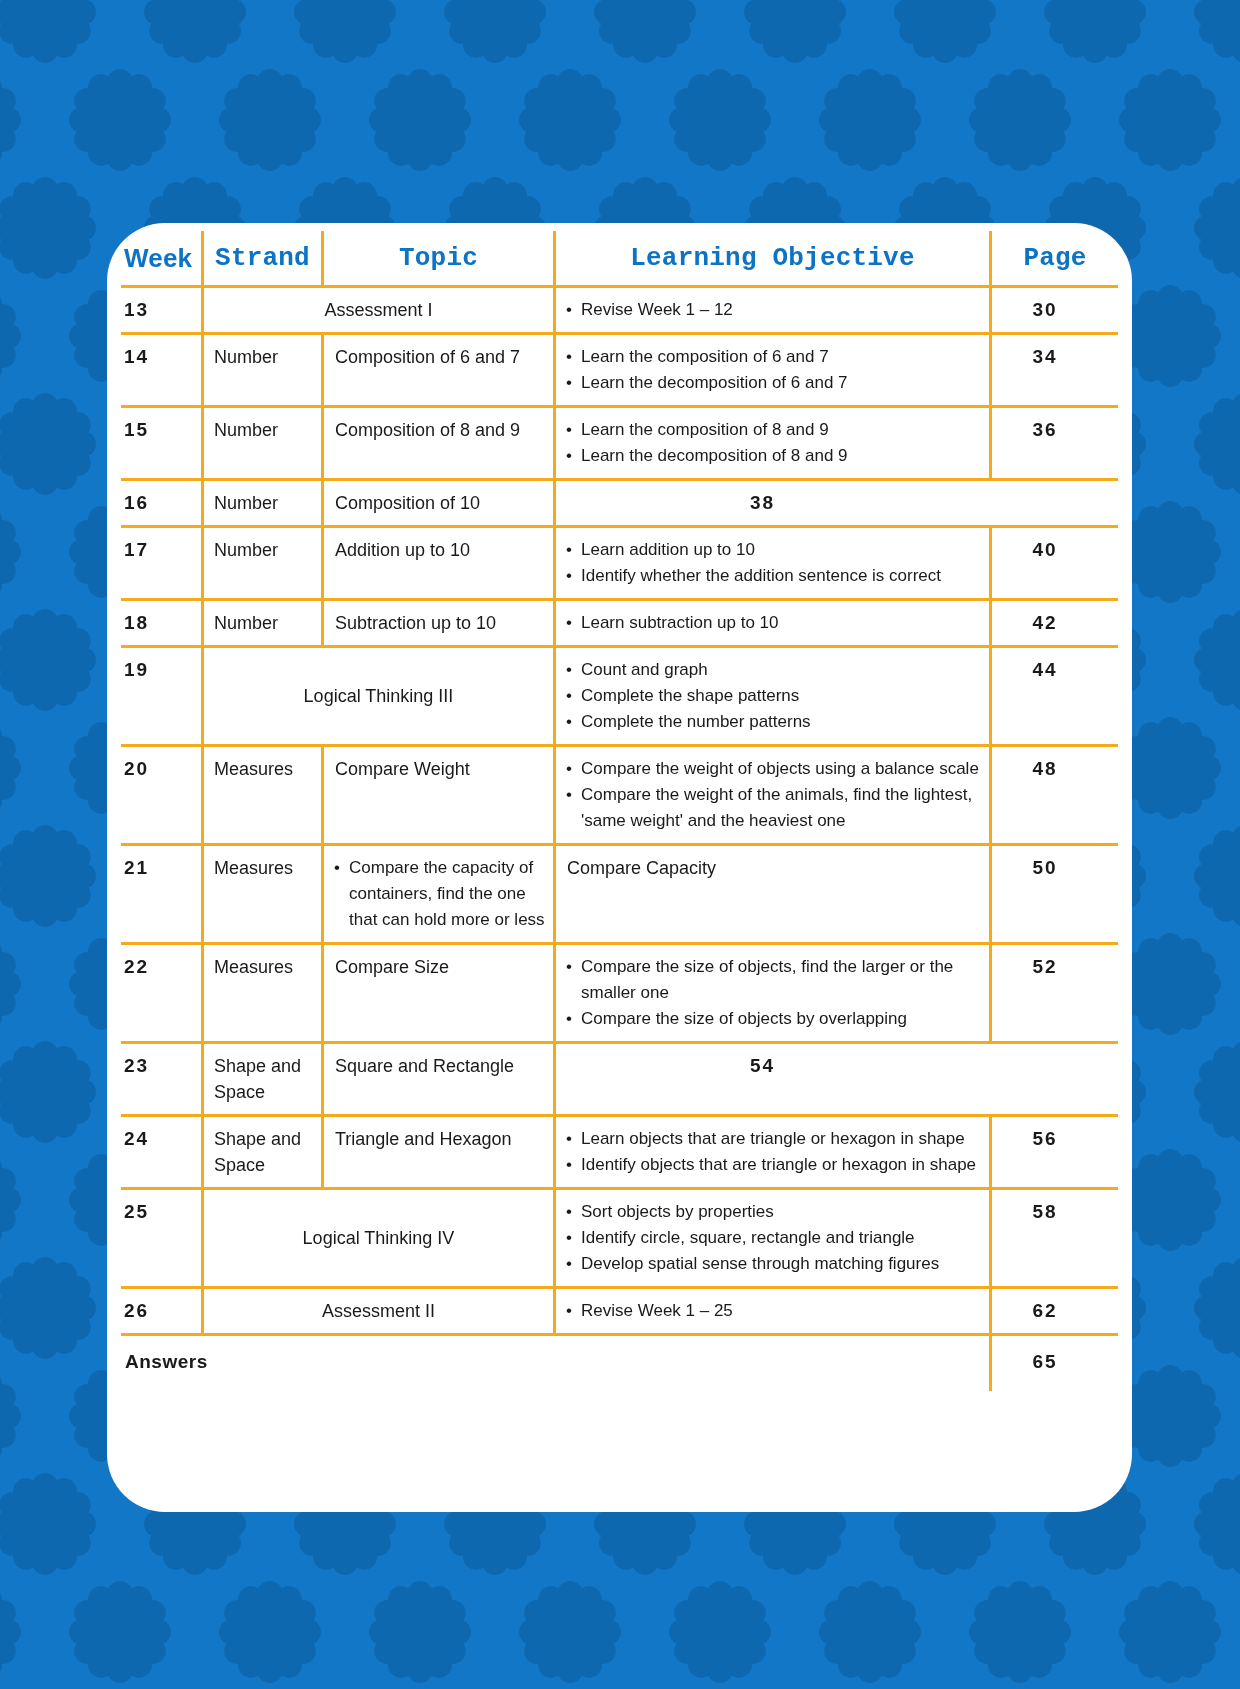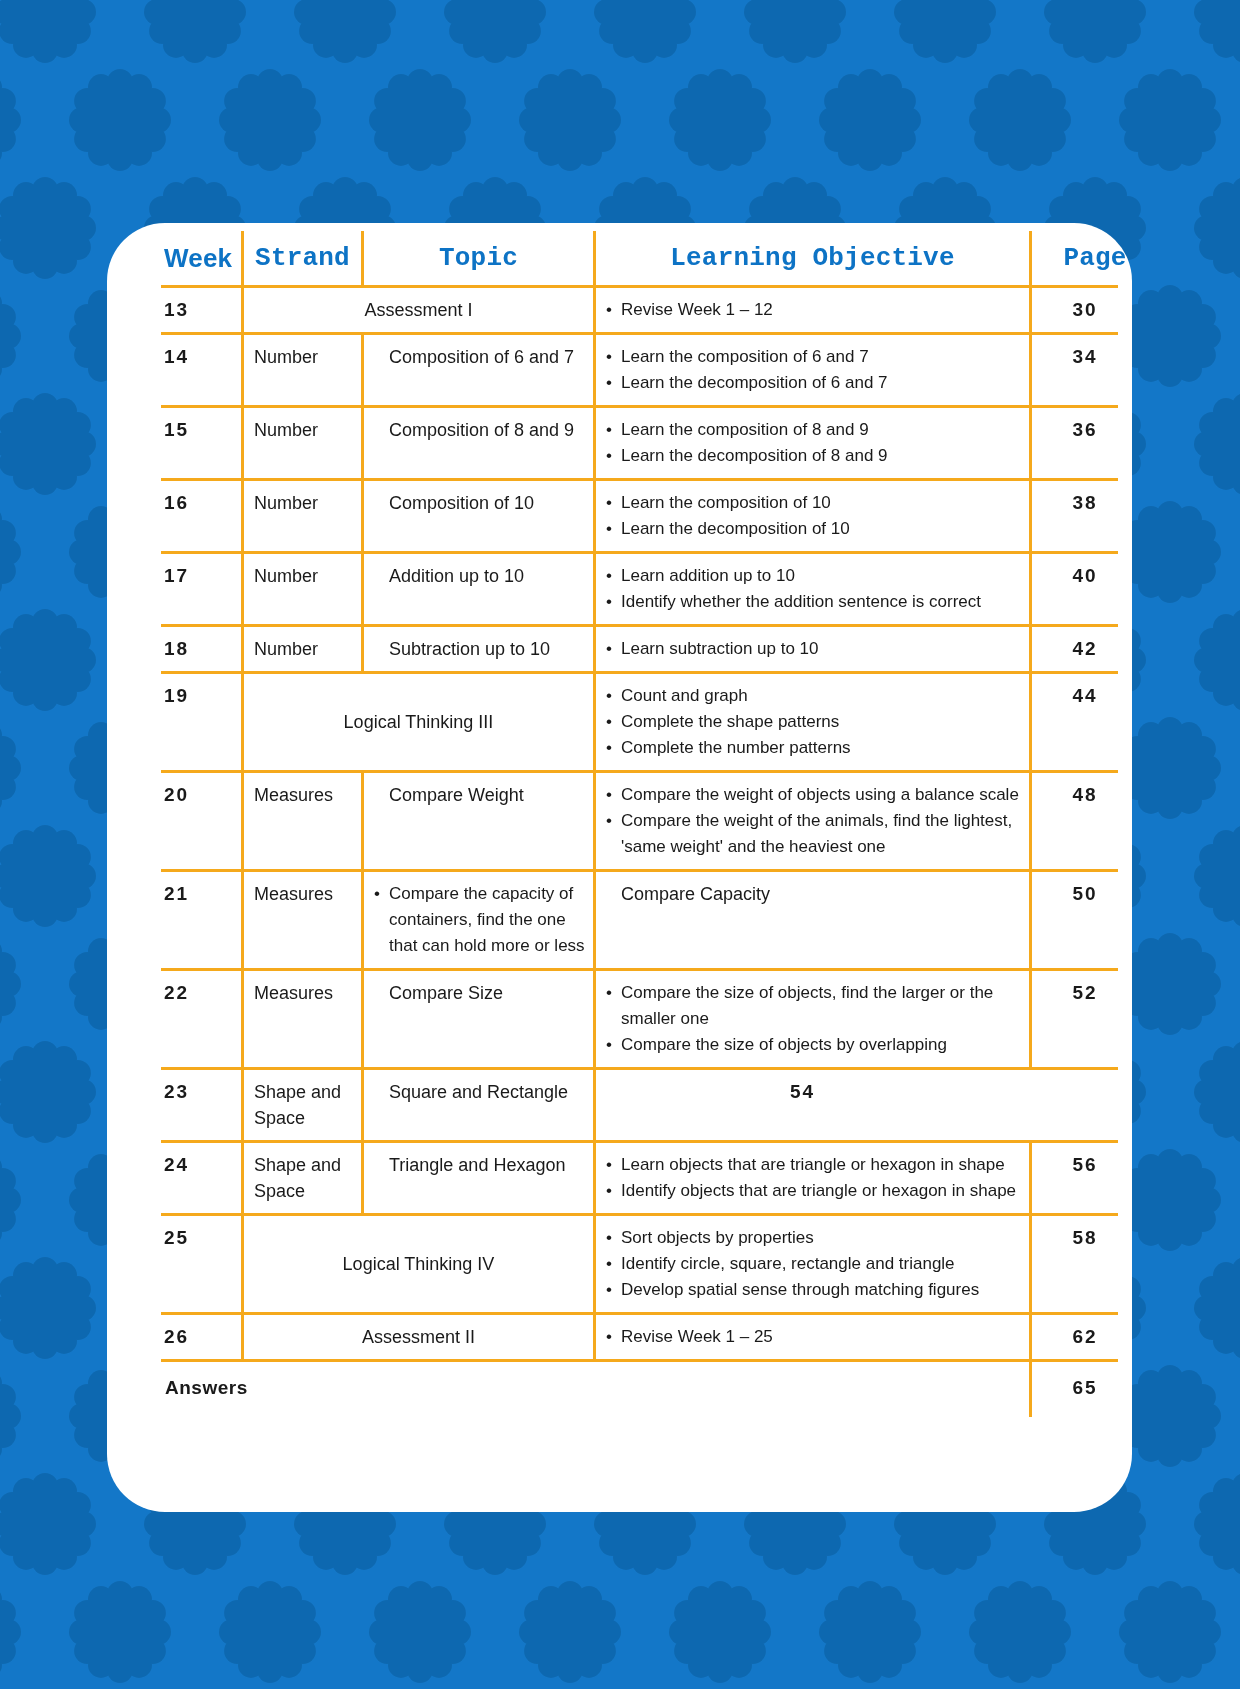--- a/index.html
+++ b/index.html
@@ -25,21 +25,20 @@
     width:1025px;height:1289px;
     background:var(--card);
     border-radius:58px;
     padding:8px 14px 0 14px;
     overflow:hidden;
     z-index:1;
   }
   .grid-row{
     display:grid;
     grid-template-columns:80px 120px 232px 436px 129px;
-    margin-left:40px;
   }
   .hrow{
     min-height:57px;
     border-bottom:3px solid var(--line);
   }
   .hcell{
     display:flex;align-items:center;justify-content:center;
     font-weight:bold;font-size:26px;color:var(--header-text);
     letter-spacing:0.2px;
   }
@@ -54,21 +53,21 @@
   .cell.week{
     font-size:19px;font-weight:bold;letter-spacing:2px;
     padding-left:3px;
   }
   .cell.strand{
     border-left:3px solid var(--line);
     font-size:18px;padding-left:10px;
   }
   .cell.topic{
     border-left:3px solid var(--line);
-    font-size:18px;padding-left:25px;
+    font-size:18px;padding-left:11px;
   }
   .cell.merged{
     grid-column:2 / span 2;
     border-left:3px solid var(--line);
     display:flex;align-items:center;justify-content:center;
     font-size:18px;text-align:center;
   }
   .cell.objectives{
     border-left:3px solid var(--line);
     padding:9px 8px 9px 9px;
@@ -157,24 +156,20 @@
         <div class="cell objectives">
           <div class="obj-item">Learn the composition of 8 and 9</div>
           <div class="obj-item">Learn the decomposition of 8 and 9</div>
         </div>
         <div class="cell pagecol">36</div>
       </div>
       <div class="grid-row trow">
         <div class="cell week">16</div>
         <div class="cell strand">Number</div>
         <div class="cell topic">Composition of 10</div>
-        <div class="cell objectives">
-          <div class="obj-item">Learn the composition of 10</div>
-          <div class="obj-item">Learn the decomposition of 10</div>
-        </div>
         <div class="cell pagecol">38</div>
       </div>
       <div class="grid-row trow">
         <div class="cell week">17</div>
         <div class="cell strand">Number</div>
         <div class="cell topic">Addition up to 10</div>
         <div class="cell objectives">
           <div class="obj-item">Learn addition up to 10</div>
           <div class="obj-item">Identify whether the addition sentence is correct</div>
         </div>

